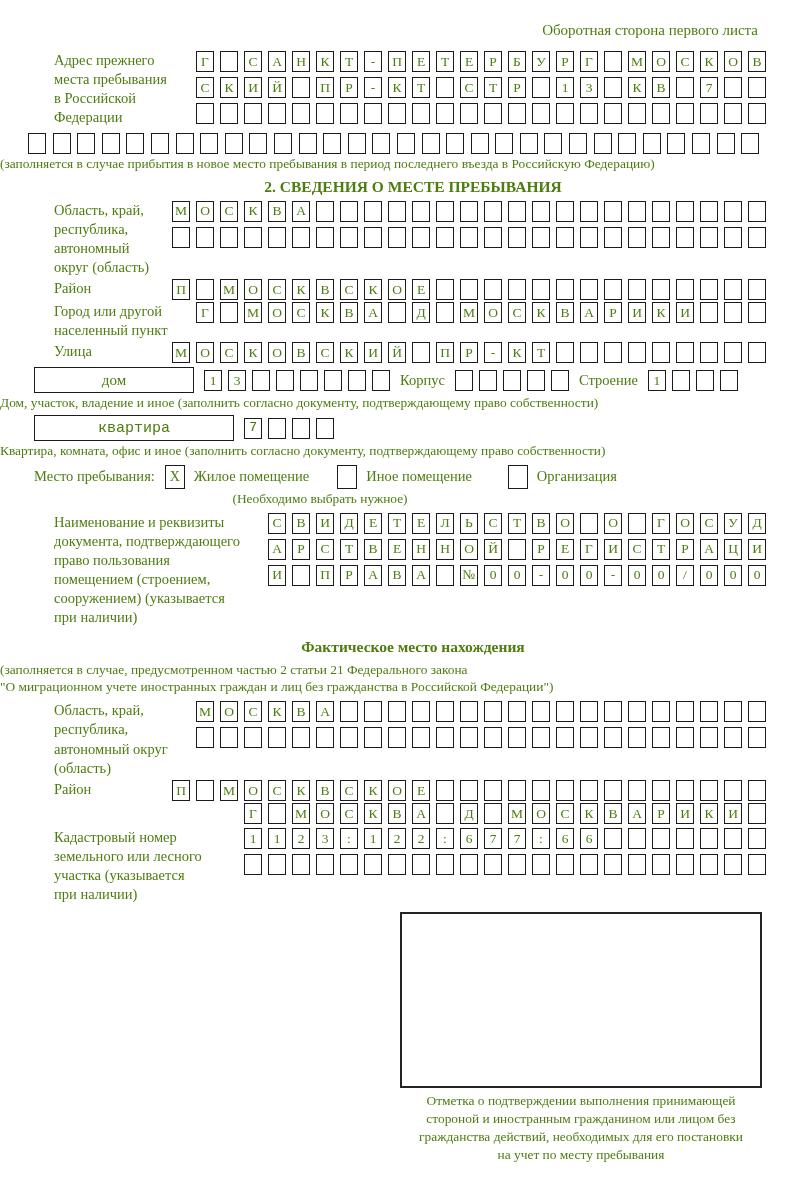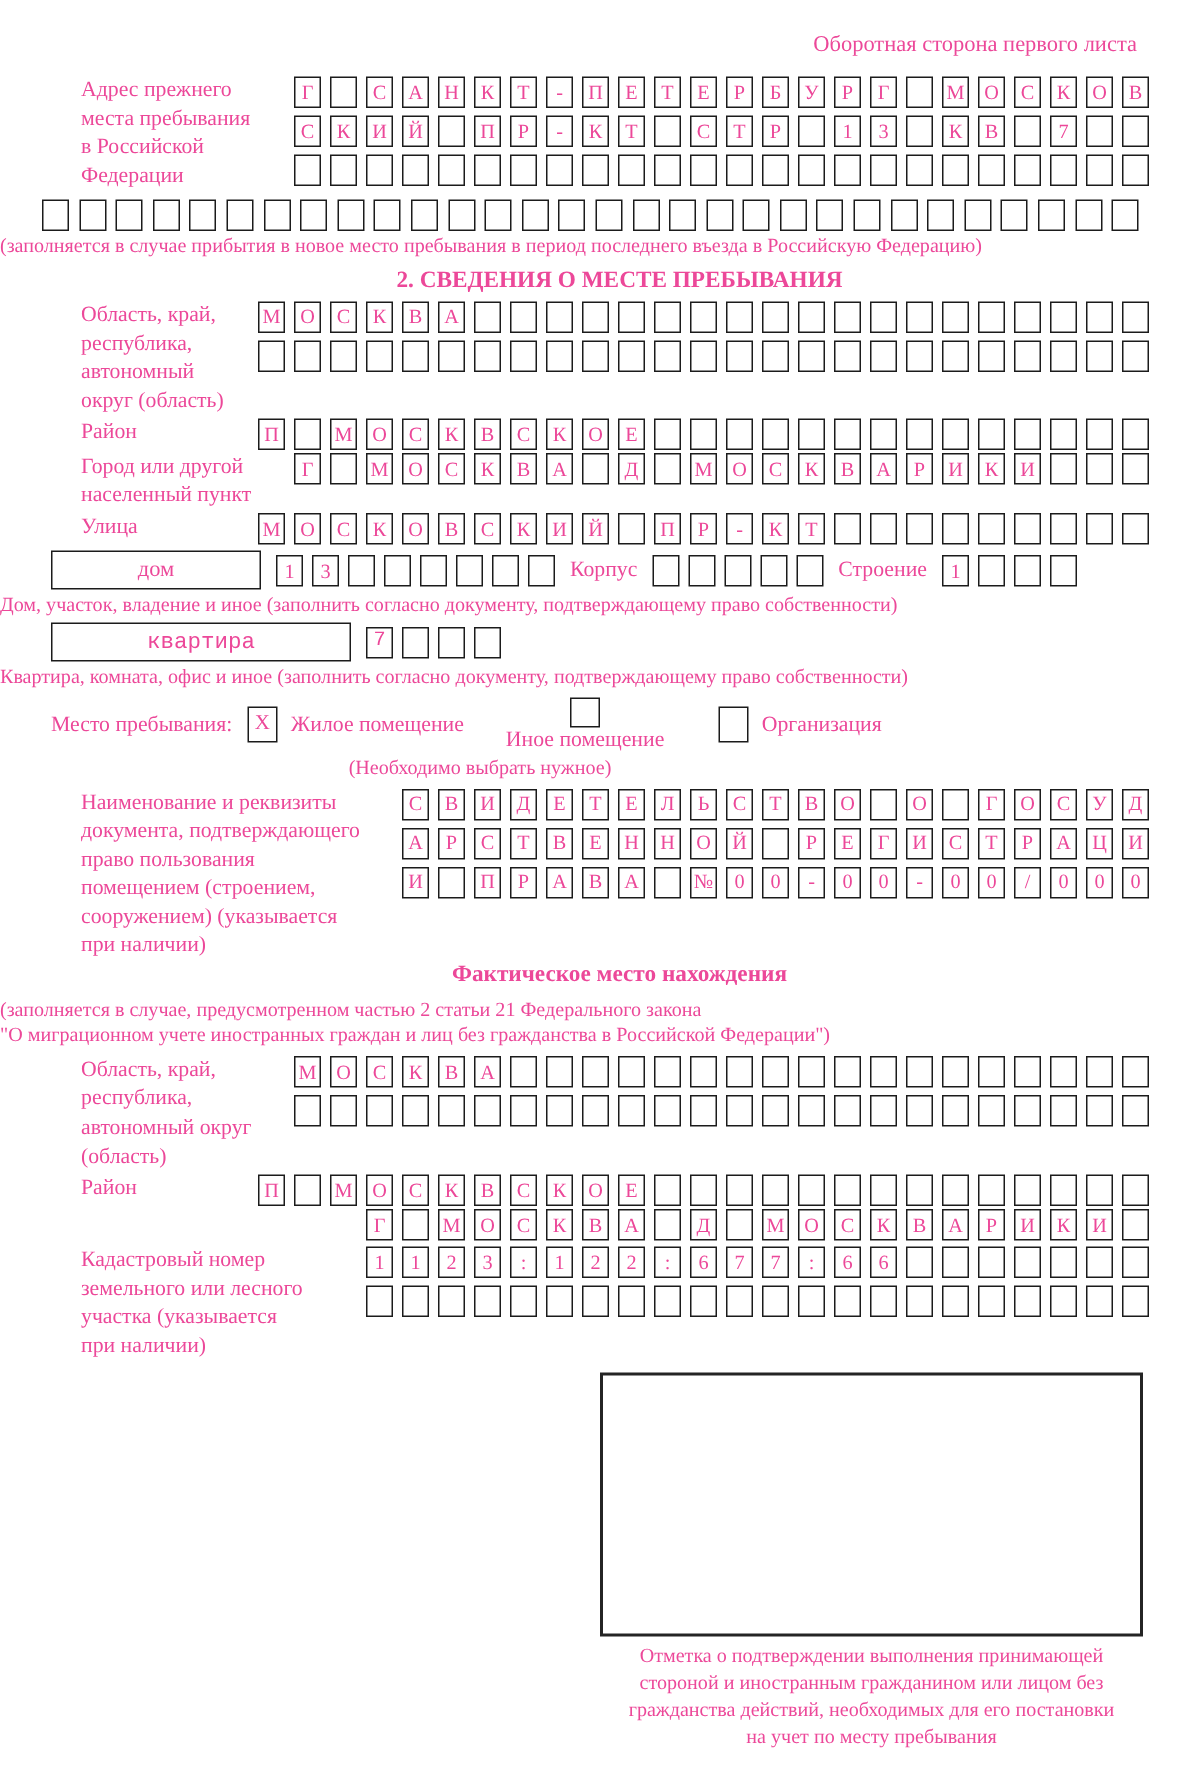--- a/index.html
+++ b/index.html
@@ -1,17 +1,17 @@
 <!DOCTYPE html>
 <html lang="ru"><head>
 <meta charset="utf-8">
 <style>
   html,body{margin:0;padding:0;background:#fff;}
   .page{
-    position:relative;width:800px;height:1180px;background:#fff;color:#ec4899;
+    position:relative;width:800px;height:1180px;background:#fff;color:#4d7c0f;
     font-family:"Liberation Serif","DejaVu Serif",serif;overflow:hidden;
   }
   .title{text-align:right;padding:22px 42px 0 0;font-size:15px;}
   
   .frow{display:flex;align-items:flex-start;padding:0 34px;margin-left:20px;}
   .label{font-size:14.5px;line-height:1.32;flex:0 0 auto;}
   .gridcol{margin-left:auto;display:flex;flex-direction:column;align-items:flex-end;row-gap:5px;}
   .grid{display:flex;column-gap:6px;}
   .cell{
     box-sizing:border-box;flex:0 0 18px;width:18px;height:21px;
@@ -20,34 +20,34 @@
   }
   .fullrow{padding-left:28px;margin-top:5px;column-gap:6.6px;}
   .note{font-size:13.4px;line-height:1.25;}
   .center{}
   .hdr{font-weight:bold;text-align:center;font-size:15.5px;line-height:1.25;padding-left:26px;}
   .inline-row{display:flex;align-items:center;padding:0 34px;column-gap:10px;}
   .wide-box{
     box-sizing:border-box;height:26px;border:1.6px solid #1b1b1b;
     display:flex;align-items:center;justify-content:center;font-size:15px;background:#fff;
   }
-  .dom-box{width:140px;}
+  .dom-box{width:160px;}
   .kv-box{width:200px;}
   .inline-label{font-size:14.5px;white-space:nowrap;}
   .checkbox{
     box-sizing:border-box;flex:0 0 20px;width:20px;height:24px;border:1.6px solid #1b1b1b;
     display:flex;align-items:center;justify-content:center;font-size:14px;background:#fff;
   }
   .opt{display:flex;align-items:center;column-gap:9px;}
   .stamp-wrap{margin:8px 36px 0 auto;width:366px;display:flex;flex-direction:column;align-items:center;}
   .stamp-box{box-sizing:border-box;width:362px;height:176px;border:2px solid #242424;background:#fff;}
   .stamp-caption{margin-top:4px;text-align:center;font-size:13.4px;line-height:1.33;}
   
   .mt2{margin-top:2px;}.mt3{margin-top:3px;font-family:Liberation Mono, monospace;}.mt4{margin-top:4px;}.mt5{margin-top:5px;}
-  .mt6{margin-top:6px;}.mt10{}.mt12{margin-top:12px;}
+  .mt6{margin-top:6px;}.mt10{margin-top:10px;}.mt12{margin-top:12px;}
   .note-left{}
   .note-choose{width:640px;text-align:center;}
 </style>
 </head>
 <body>
 
 <div class="page">
 
   <div class="title">Оборотная сторона первого листа</div>
 
@@ -381,21 +381,21 @@
       </div>
   </div>
   <div class="note note-left mt2">Квартира, комната, офис и иное (заполнить согласно документу, подтверждающему право собственности)</div>
 
   <div class="inline-row mt5">
     <span class="inline-label">Место пребывания:</span>
     <span class="opt">
       <span class="checkbox">X</span>
       <span class="inline-label">Жилое помещение</span>
     </span>
-    <span class="opt" style="margin-left:18px;flex-direction:column;">
+    <span class="opt" style="margin-left:18px;">
       <span class="checkbox"></span>
       <span class="inline-label">Иное помещение</span>
     </span>
     <span class="opt" style="margin-left:26px;">
       <span class="checkbox"></span>
       <span class="inline-label">Организация</span>
     </span>
   </div>
   <div class="note note-choose mt2">(Необходимо выбрать нужное)</div>
 

